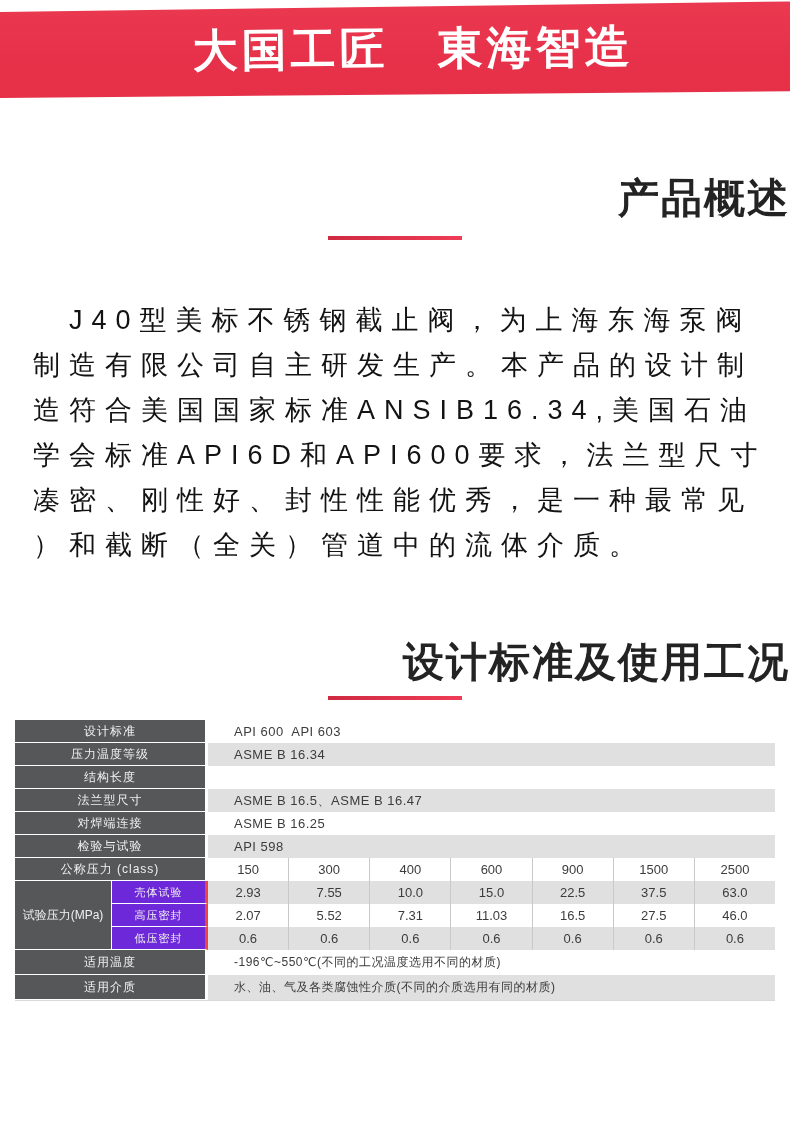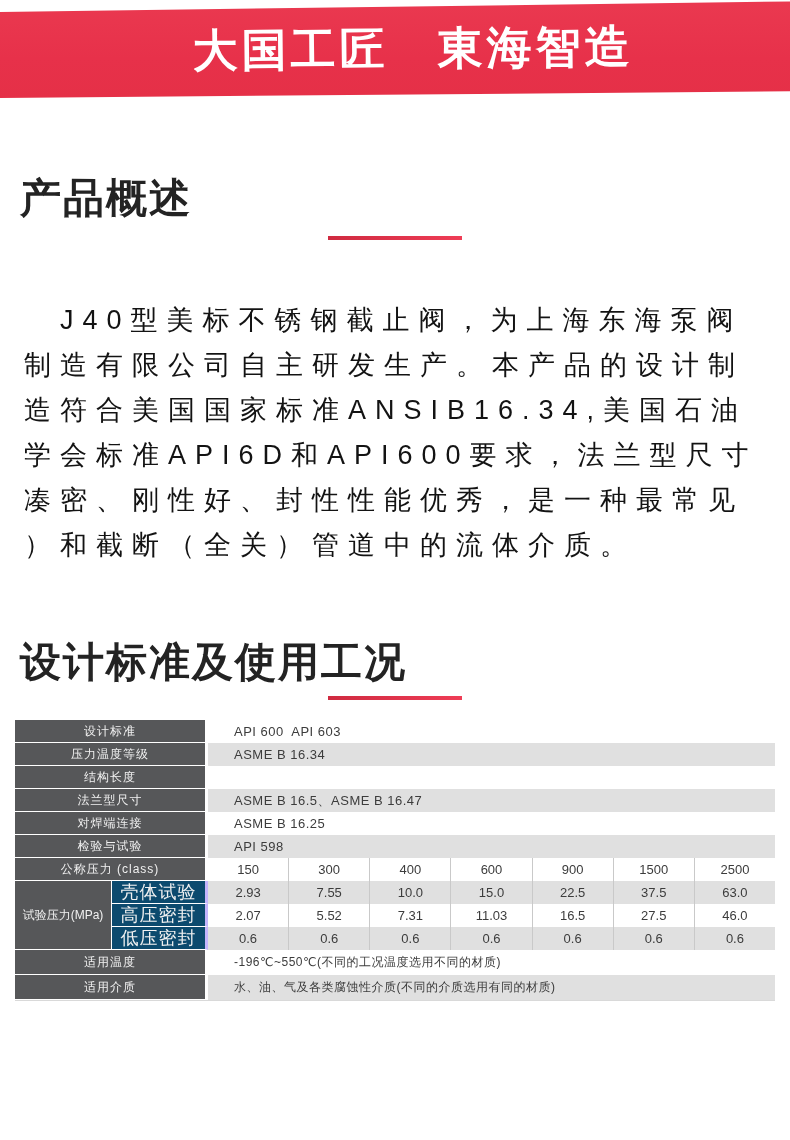--- a/index.html
+++ b/index.html
@@ -15,32 +15,32 @@
     background:linear-gradient(180deg,#ea3950 0%,#e7314a 60%,#e53047 100%);
     clip-path:polygon(0 12px,100% 1px,100% 91px,0 98px);
   }
   .banner-text{
     position:absolute;left:0;right:0;top:25px;text-align:center;
     color:#ffffff;font-size:45px;line-height:48px;font-weight:800;
     letter-spacing:4px;transform:rotate(-0.6deg);white-space:pre;
   }
   
   .section-title{
-    text-align:left;font-size:41px;line-height:44px;font-weight:800;
+    text-align:right;font-size:41px;line-height:44px;font-weight:800;
     color:#232323;letter-spacing:2px;padding-left:20px;
   }
   .title-overview{margin-top:78px;}
   .title-design{margin-top:72px;}
   .red-underline{
     width:134px;height:4px;margin:16px auto 0;
     background:linear-gradient(90deg,#cf2a40,#ef3d56);
   }
   .u2{margin-top:12px;}
   
-  .overview{margin:58px 33px 0 24px;}
+  .overview{margin:58px 33px 0 33px;}
   .ov-line{
     height:45px;line-height:45px;font-size:27px;color:#131313;
     letter-spacing:9px;white-space:nowrap;
   }
   .ov-line.first{text-indent:36px;}
   
   .spec-table{margin:20px 0 0 15px;width:760px;border-bottom:1px solid #d9d9d9;}
   .t-row{display:flex;height:23px;}
   .t-row.tall{height:25px;}
   .t-label{
@@ -65,23 +65,23 @@
   .t-group{display:flex;height:69px;}
   .t-glabel{
     width:97px;flex:0 0 97px;box-sizing:border-box;
     background:#565759;color:#f1f1f1;font-size:12px;
     display:flex;align-items:center;justify-content:center;
     border-right:1px solid #ffffff;border-bottom:1px solid #ffffff;
   }
   .t-gright{flex:1;display:flex;flex-direction:column;}
   .t-sublabel{
     width:96px;flex:0 0 96px;box-sizing:border-box;
-    background:#0c4a6e;color:#f1f1f1;font-size:18px;letter-spacing:1px;
+    background:#6d28d9;color:#f1f1f1;font-size:11px;letter-spacing:1px;
     display:flex;align-items:center;justify-content:center;
-    border-right:3px solid #c4b5fd;border-bottom:1px solid #ffffff;
+    border-right:3px solid #ef4444;border-bottom:1px solid #ffffff;
   }
 </style>
 </head>
 <body>
 
 <div class="banner">
   <div class="banner-bg"></div>
   <div class="banner-text">大国工匠　東海智造</div>
 </div>
 

